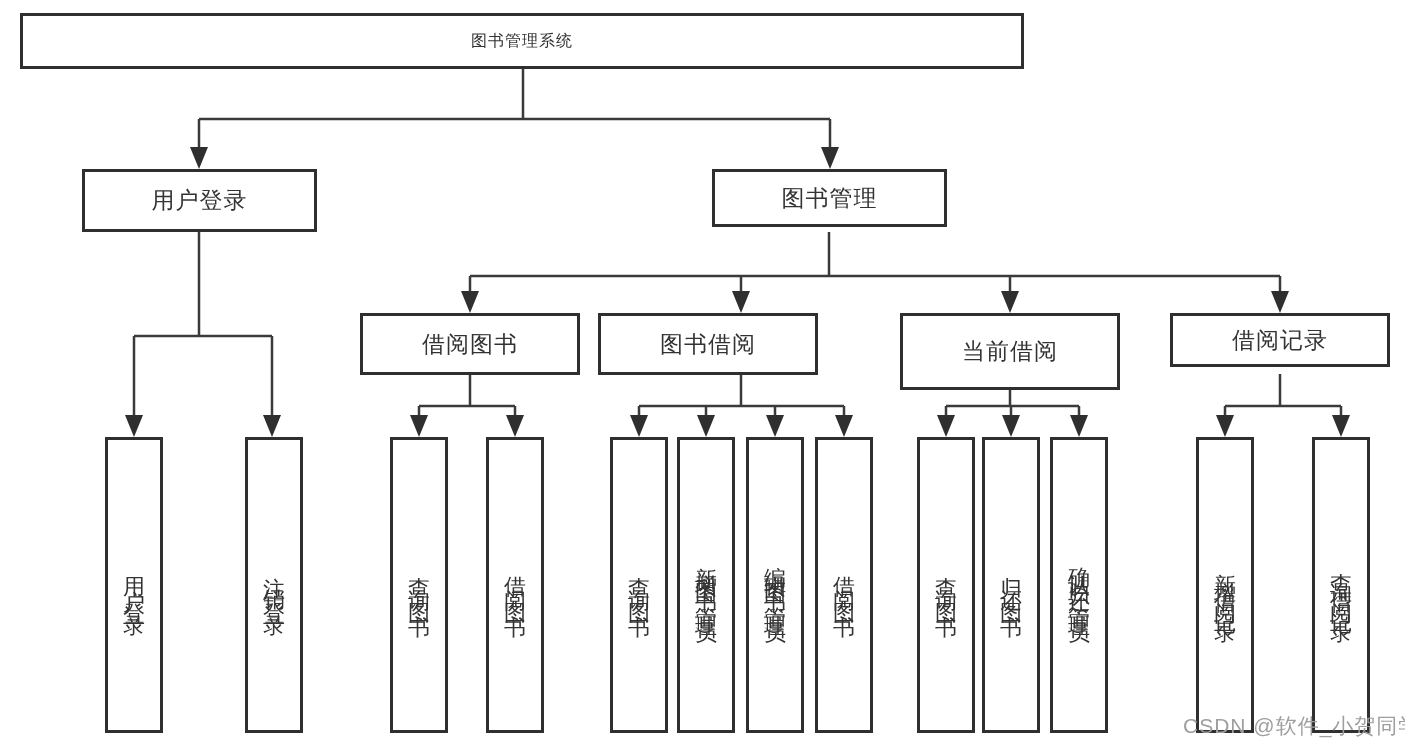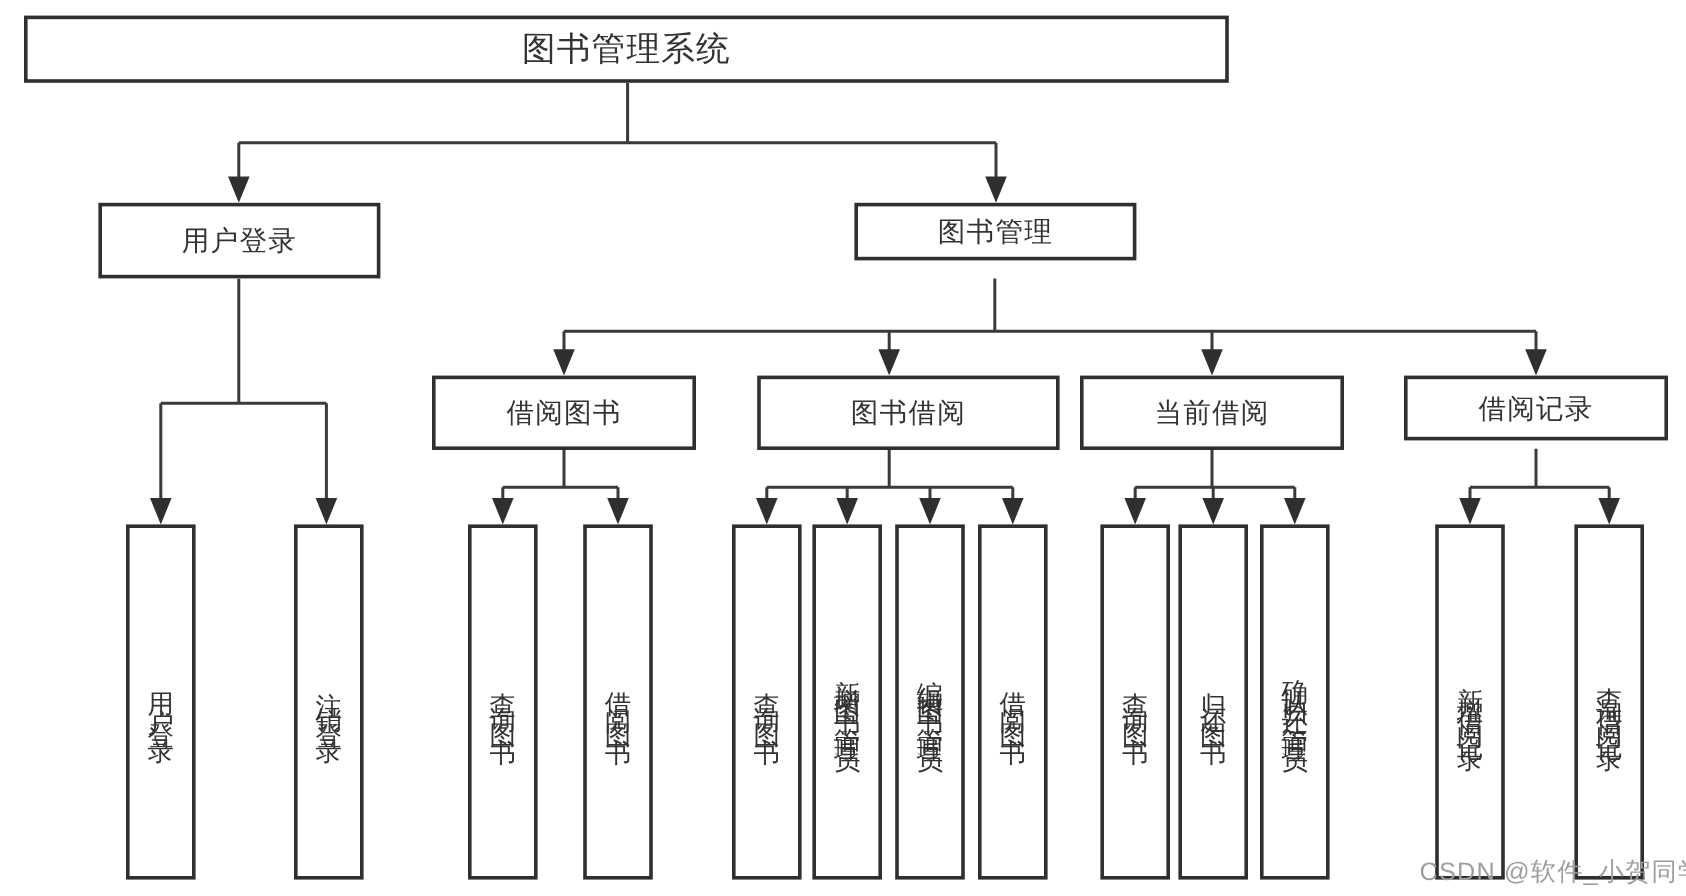--- a/index.html
+++ b/index.html
@@ -18,21 +18,21 @@
     position:absolute;
     box-sizing:border-box;
     border:3px solid #2f2f2f;
     background:#ffffff;
     display:flex;
     align-items:center;
     justify-content:center;
     z-index:2;
   }
   .hlabel{font-size:23px;letter-spacing:1px;white-space:nowrap;}
-  .root .hlabel{font-size:28px;}
+  .root .hlabel{font-size:16px;}
   .leaf{top:437px;width:58px;height:296px;}
   .vtext{
     writing-mode:vertical-rl;
     text-orientation:mixed;
     line-height:1;
     font-size:22px;
     white-space:nowrap;
   }
   .v4{letter-spacing:13px;}
   .v6{letter-spacing:10px;}
@@ -70,31 +70,31 @@
       M1216 415h18l-9 22z M1332 415h18l-9 22z"></path>
   </svg>
 
   <div class="box root" style="left:20px;top:13px;width:1004px;height:56px;">
     <span class="hlabel">图书管理系统</span>
   </div>
 
   <div class="box" style="left:82px;top:169px;width:235px;height:63px;">
     <span class="hlabel">用户登录</span>
   </div>
-  <div class="box" style="left:712px;top:169px;width:235px;height:48px;justify-content:center;">
+  <div class="box" style="left:712px;top:169px;width:235px;height:58px;justify-content:center;">
     <span class="hlabel">图书管理</span>
   </div>
 
   <div class="box" style="left:360px;top:313px;width:220px;height:62px;">
     <span class="hlabel">借阅图书</span>
   </div>
-  <div class="box" style="left:631px;top:313px;width:252px;height:62px;">
+  <div class="box" style="left:598px;top:313px;width:220px;height:62px;">
     <span class="hlabel">图书借阅</span>
   </div>
-  <div class="box" style="left:900px;top:313px;width:220px;height:62px;">
+  <div class="box" style="left:900px;top:313px;width:220px;height:77px;">
     <span class="hlabel">当前借阅</span>
   </div>
   <div class="box" style="left:1170px;top:313px;width:220px;height:54px;">
     <span class="hlabel">借阅记录</span>
   </div>
 
   <div class="box leaf" style="left:105px;">
     <span class="vtext v4">用户登录</span>
   </div>
   <div class="box leaf" style="left:245px;">

